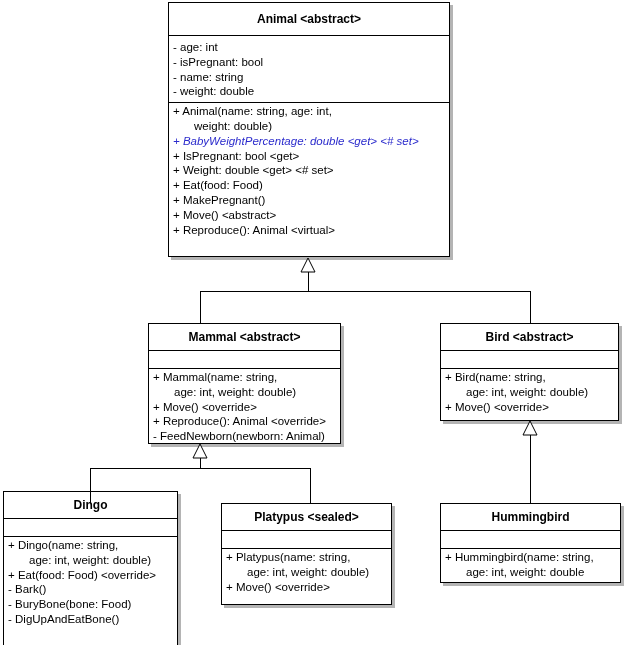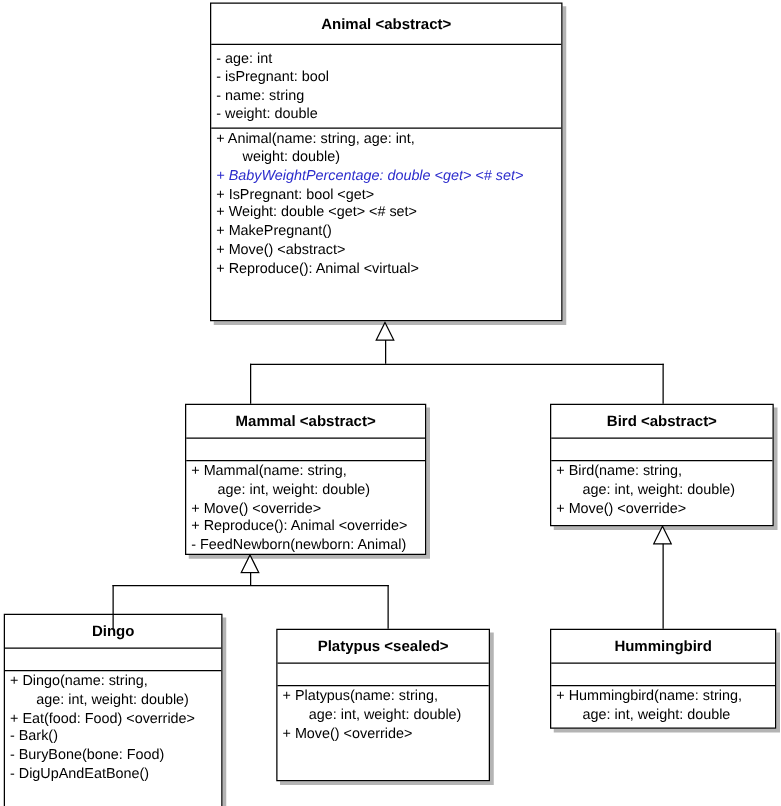--- a/index.html
+++ b/index.html
@@ -41,20 +41,21 @@
       <div class="row">- isPregnant: bool</div>
       <div class="row">- name: string</div>
       <div class="row">- weight: double</div>
     </div>
     <div class="uml-methods">
       <div class="row">+ Animal(name: string, age: int,</div>
       <div class="row indent">weight: double)</div>
       <div class="row prop">+ BabyWeightPercentage: double &lt;get&gt; &lt;# set&gt;</div>
       <div class="row">+ IsPregnant: bool &lt;get&gt;</div>
       <div class="row">+ Weight: double &lt;get&gt; &lt;# set&gt;</div>
+      <div class="row">+ Eat(food: Food)</div>
       <div class="row">+ MakePregnant()</div>
       <div class="row">+ Move() &lt;abstract&gt;</div>
       <div class="row">+ Reproduce(): Animal &lt;virtual&gt;</div>
     </div>
   </div>
 
   <div class="uml-box small-title" style="left:100px;top:323px;width:193px;height:121px;margin-left:48px;">
     <div class="uml-title">Mammal &lt;abstract&gt;</div>
     <div class="uml-attrs empty"></div>
     <div class="uml-methods">
@@ -82,21 +83,21 @@
     <div class="uml-methods">
       <div class="row">+ Dingo(name: string,</div>
       <div class="row indent">age: int, weight: double)</div>
       <div class="row">+ Eat(food: Food) &lt;override&gt;</div>
       <div class="row">- Bark()</div>
       <div class="row">- BuryBone(bone: Food)</div>
       <div class="row">- DigUpAndEatBone()</div>
     </div>
   </div>
 
-  <div class="uml-box small-title" style="left:221px;top:503px;width:171px;height:122px;">
+  <div class="uml-box small-title" style="left:221px;top:503px;width:171px;height:102px;">
     <div class="uml-title">Platypus &lt;sealed&gt;</div>
     <div class="uml-attrs empty"></div>
     <div class="uml-methods">
       <div class="row">+ Platypus(name: string,</div>
       <div class="row indent">age: int, weight: double)</div>
       <div class="row">+ Move() &lt;override&gt;</div>
     </div>
   </div>
 
   <div class="uml-box small-title" style="left:440px;top:503px;width:181px;height:80px;">

